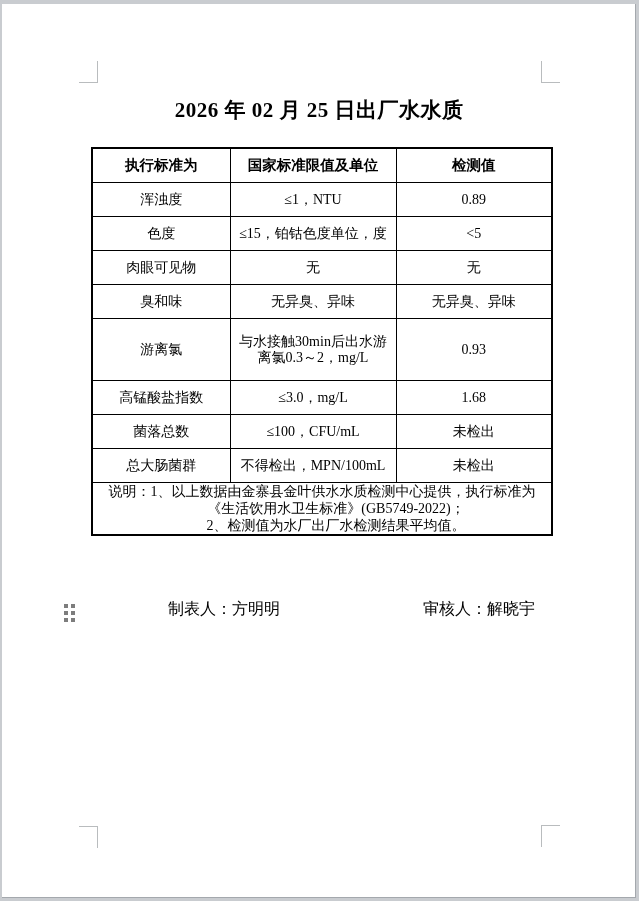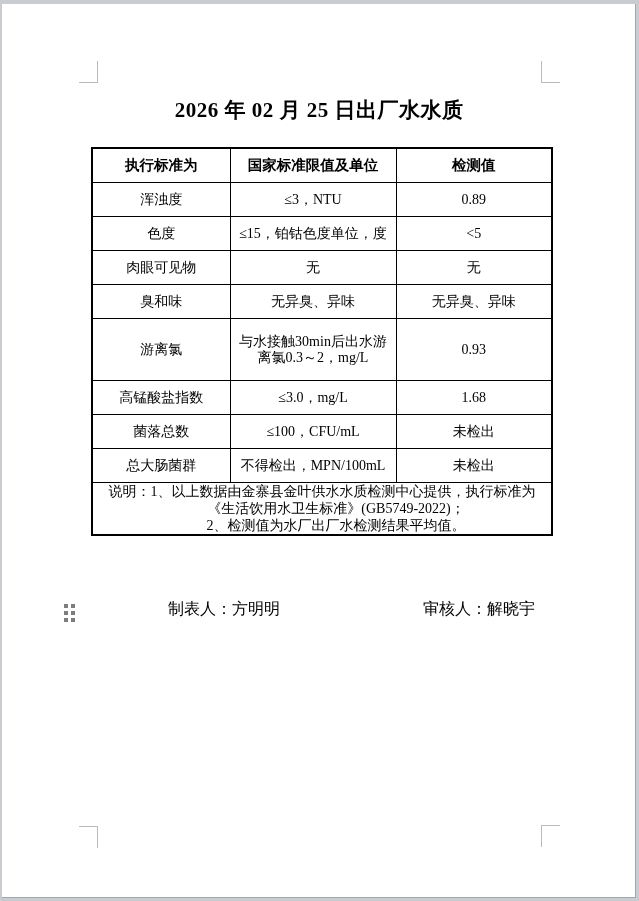--- a/index.html
+++ b/index.html
@@ -80,21 +80,21 @@
     <thead>
       <tr>
         <th>执行标准为</th>
         <th>国家标准限值及单位</th>
         <th>检测值</th>
       </tr>
     </thead>
     <tbody id="table-body">
         <tr>
     <td>浑浊度</td>
-    <td>≤3，NTU</td>
+    <td>≤1，NTU</td>
     <td>0.89</td>
   </tr>
         <tr>
     <td>色度</td>
     <td>≤15，铂钴色度单位，度</td>
     <td>&lt;5</td>
   </tr>
         <tr>
     <td>肉眼可见物</td>
     <td>无</td>

